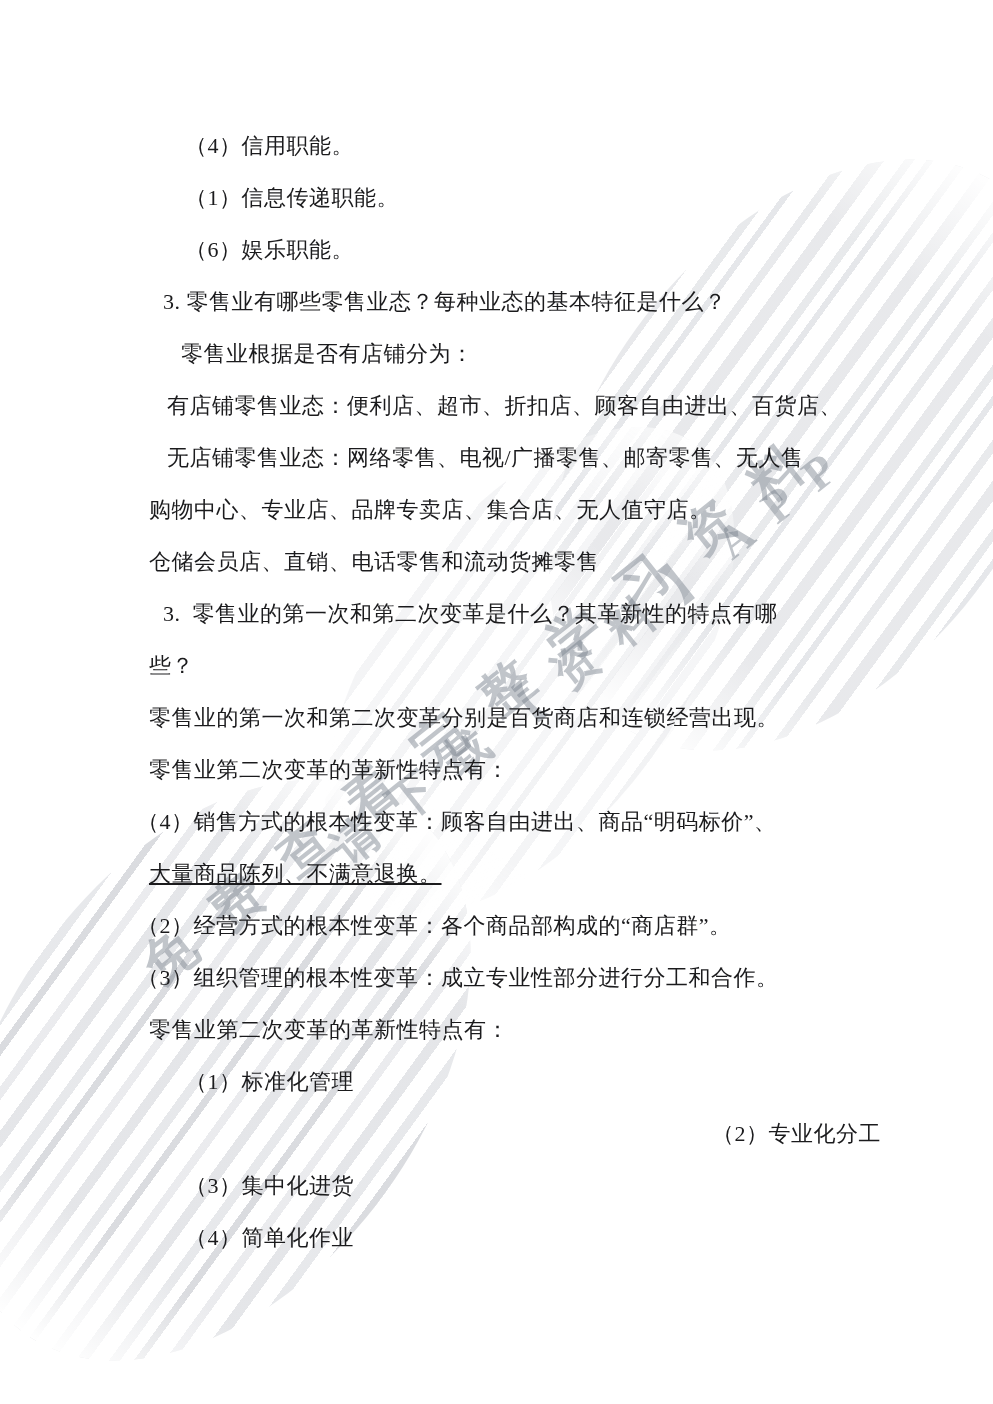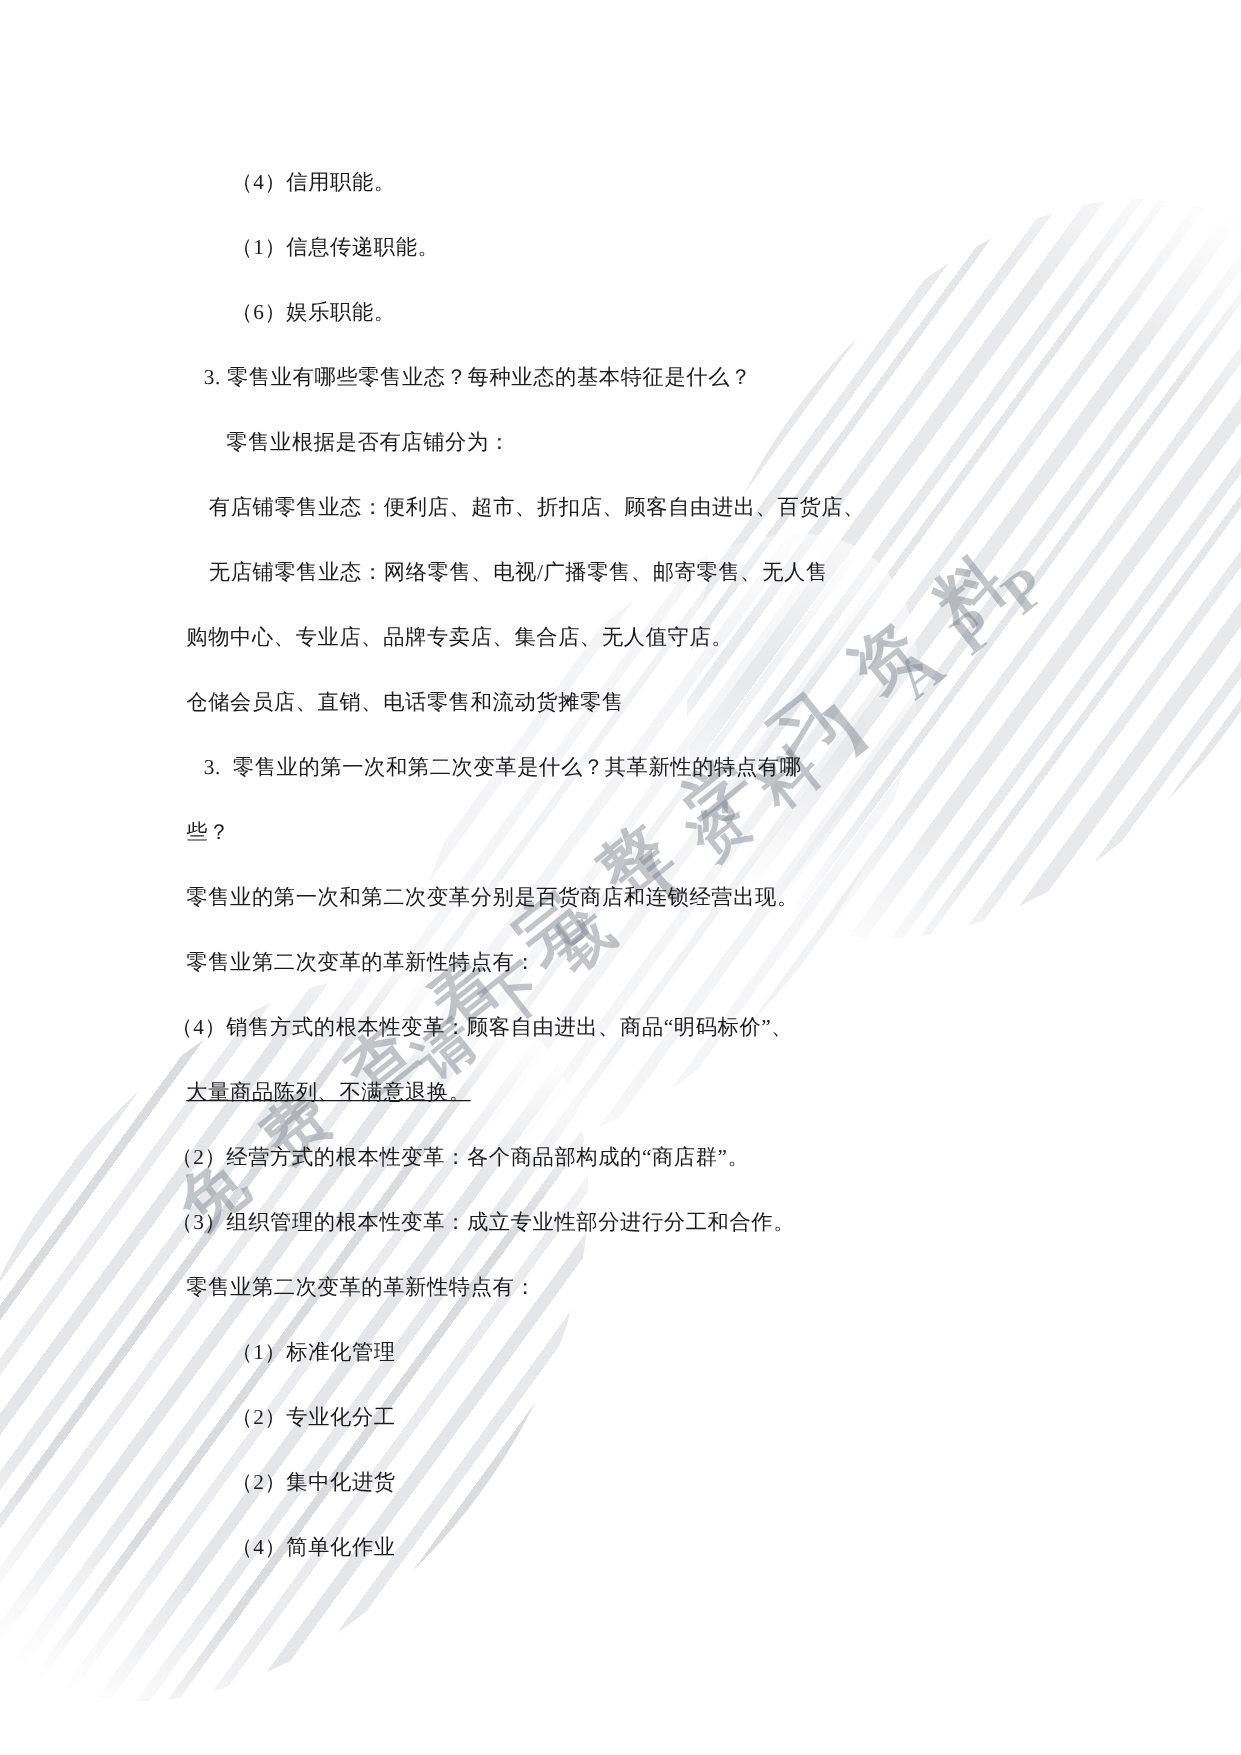--- a/index.html
+++ b/index.html
@@ -43,21 +43,21 @@
   .wm{
     position:absolute;transform-origin:0 0;white-space:nowrap;font-weight:700;
     color:rgba(118,126,138,.45);z-index:2;pointer-events:none;
   }
   .wm-a{left:128px;top:945px;font-size:52px;letter-spacing:34px;transform:rotate(-38.5deg);}
   .wm-b{left:320px;top:830px;font-size:46px;letter-spacing:24px;transform:rotate(-38.5deg);}
 
   
   .doc{
     position:absolute;left:137px;top:120px;width:744px;z-index:3;
-    color:#1b1b1d;font-size:17px;letter-spacing:0.5px;
+    color:#1b1b1d;font-size:22px;letter-spacing:0.5px;
   }
   .doc .line{height:52px;line-height:52px;white-space:pre;}
 </style>
 </head>
 <body>
 
 <div class="page">
 
   <div class="brush brush-tr"></div>
   <div class="brush brush-mid"></div>
@@ -79,18 +79,18 @@
       <div class="line" style="text-indent: 26px;">3.  零售业的第一次和第二次变革是什么？其革新性的特点有哪</div>
       <div class="line" style="text-indent: 12px;">些？</div>
       <div class="line" style="text-indent: 12px;">零售业的第一次和第二次变革分别是百货商店和连锁经营出现。</div>
       <div class="line" style="text-indent: 12px;">零售业第二次变革的革新性特点有：</div>
       <div class="line" style="text-indent: 0px;">（4）销售方式的根本性变革：顾客自由进出、商品“明码标价”、</div>
       <div class="line" style="text-indent: 12px; text-decoration: underline;">大量商品陈列、不满意退换。</div>
       <div class="line" style="text-indent: 0px;">（2）经营方式的根本性变革：各个商品部构成的“商店群”。</div>
       <div class="line" style="text-indent: 0px;">（3）组织管理的根本性变革：成立专业性部分进行分工和合作。</div>
       <div class="line" style="text-indent: 12px;">零售业第二次变革的革新性特点有：</div>
       <div class="line" style="text-indent: 48px;">（1）标准化管理</div>
-      <div class="line" style="text-indent: 48px;">（2）专业化分工</div>
-      <div class="line" style="text-indent: 48px;">（2）集中化进货</div>
+      <div class="line" style="text-indent: 48px; text-align: right;">（2）专业化分工</div>
+      <div class="line" style="text-indent: 48px;">（3）集中化进货</div>
       <div class="line" style="text-indent: 48px;">（4）简单化作业</div>
     </div>
 
 </div>
 
 </body></html>

